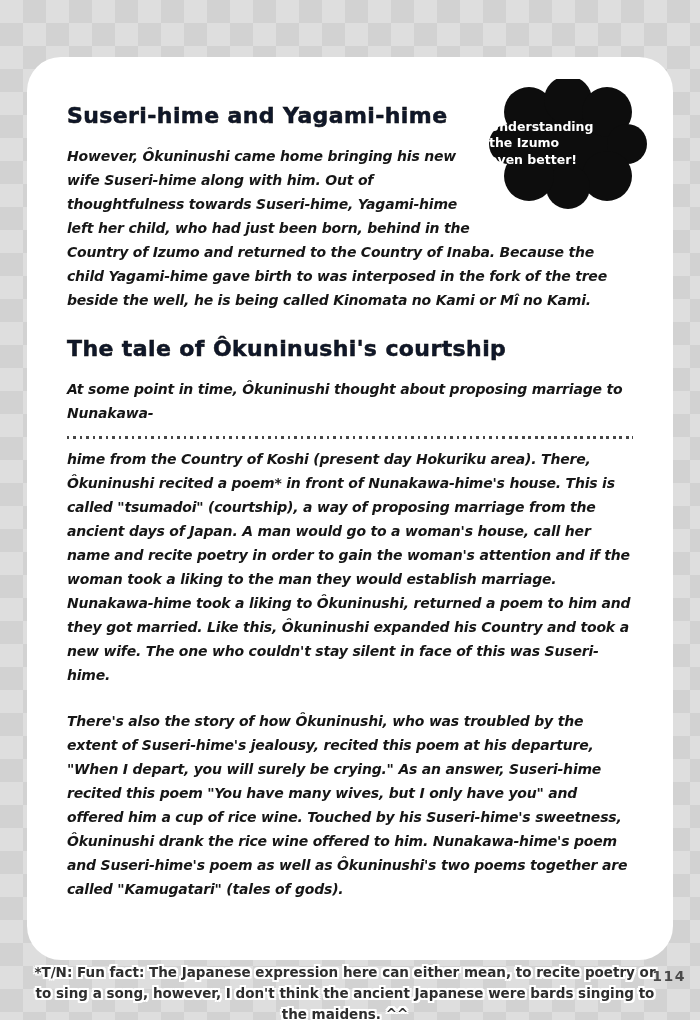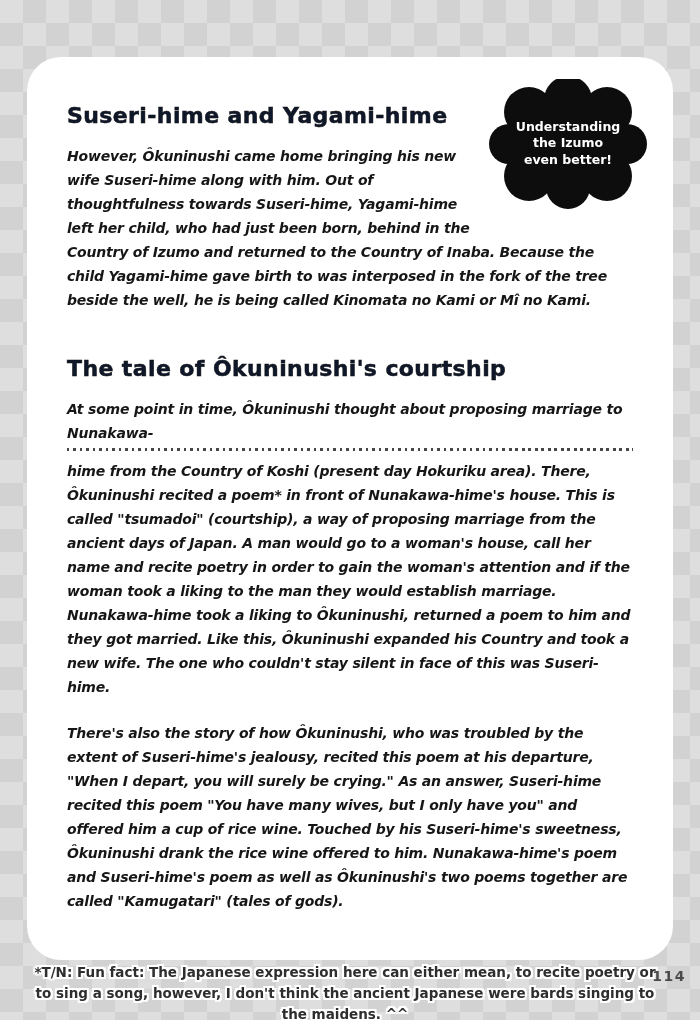--- a/index.html
+++ b/index.html
@@ -25,46 +25,46 @@
   .badge{
     float:right;
     width:158px;height:130px;
     margin:-18px -14px 10px 16px;
     position:relative;
   }
   .badge svg{position:absolute;inset:0;}
   .badge-text{
     position:absolute;left:0;right:0;top:50%;
     transform:translateY(-52%);
-    text-align:center;
+    text-align:left;
     color:#ffffff;
     font-size:12.5px;
     font-weight:bold;
     line-height:1.3;
   }
   h1.heading{
     font-size:22px;
     font-weight:bold;
     color:#0f172a;
     letter-spacing:.4px;
     margin:6px 0 16px 0;
     -webkit-text-stroke:.5px #0f0f0f;
   }
-  h1.heading.second{margin-top:44px;}
+  h1.heading.second{margin-top:24px;}
   p.body{
     font-size:14px;
     line-height:24px;
     font-weight:bold;
     font-style:italic;
     color:#161616;
     letter-spacing:-.2px;
     margin:0 0 22px 0;
   }
   p.body.narrow{max-width:448px;}
-  p.body.no-gap{margin-bottom:3px;}
+  p.body.no-gap{margin-bottom:11px;}
   .dots{
     height:3px;
     margin:0 0 8px 0;
     background-image:repeating-linear-gradient(90deg,#474747 0 2.5px, transparent 2.5px 6.5px);
     background-size:auto 3px;
     background-repeat:repeat-x;
   }
   .footnote{
     position:absolute;
     left:34px; right:44px; top:962px;

